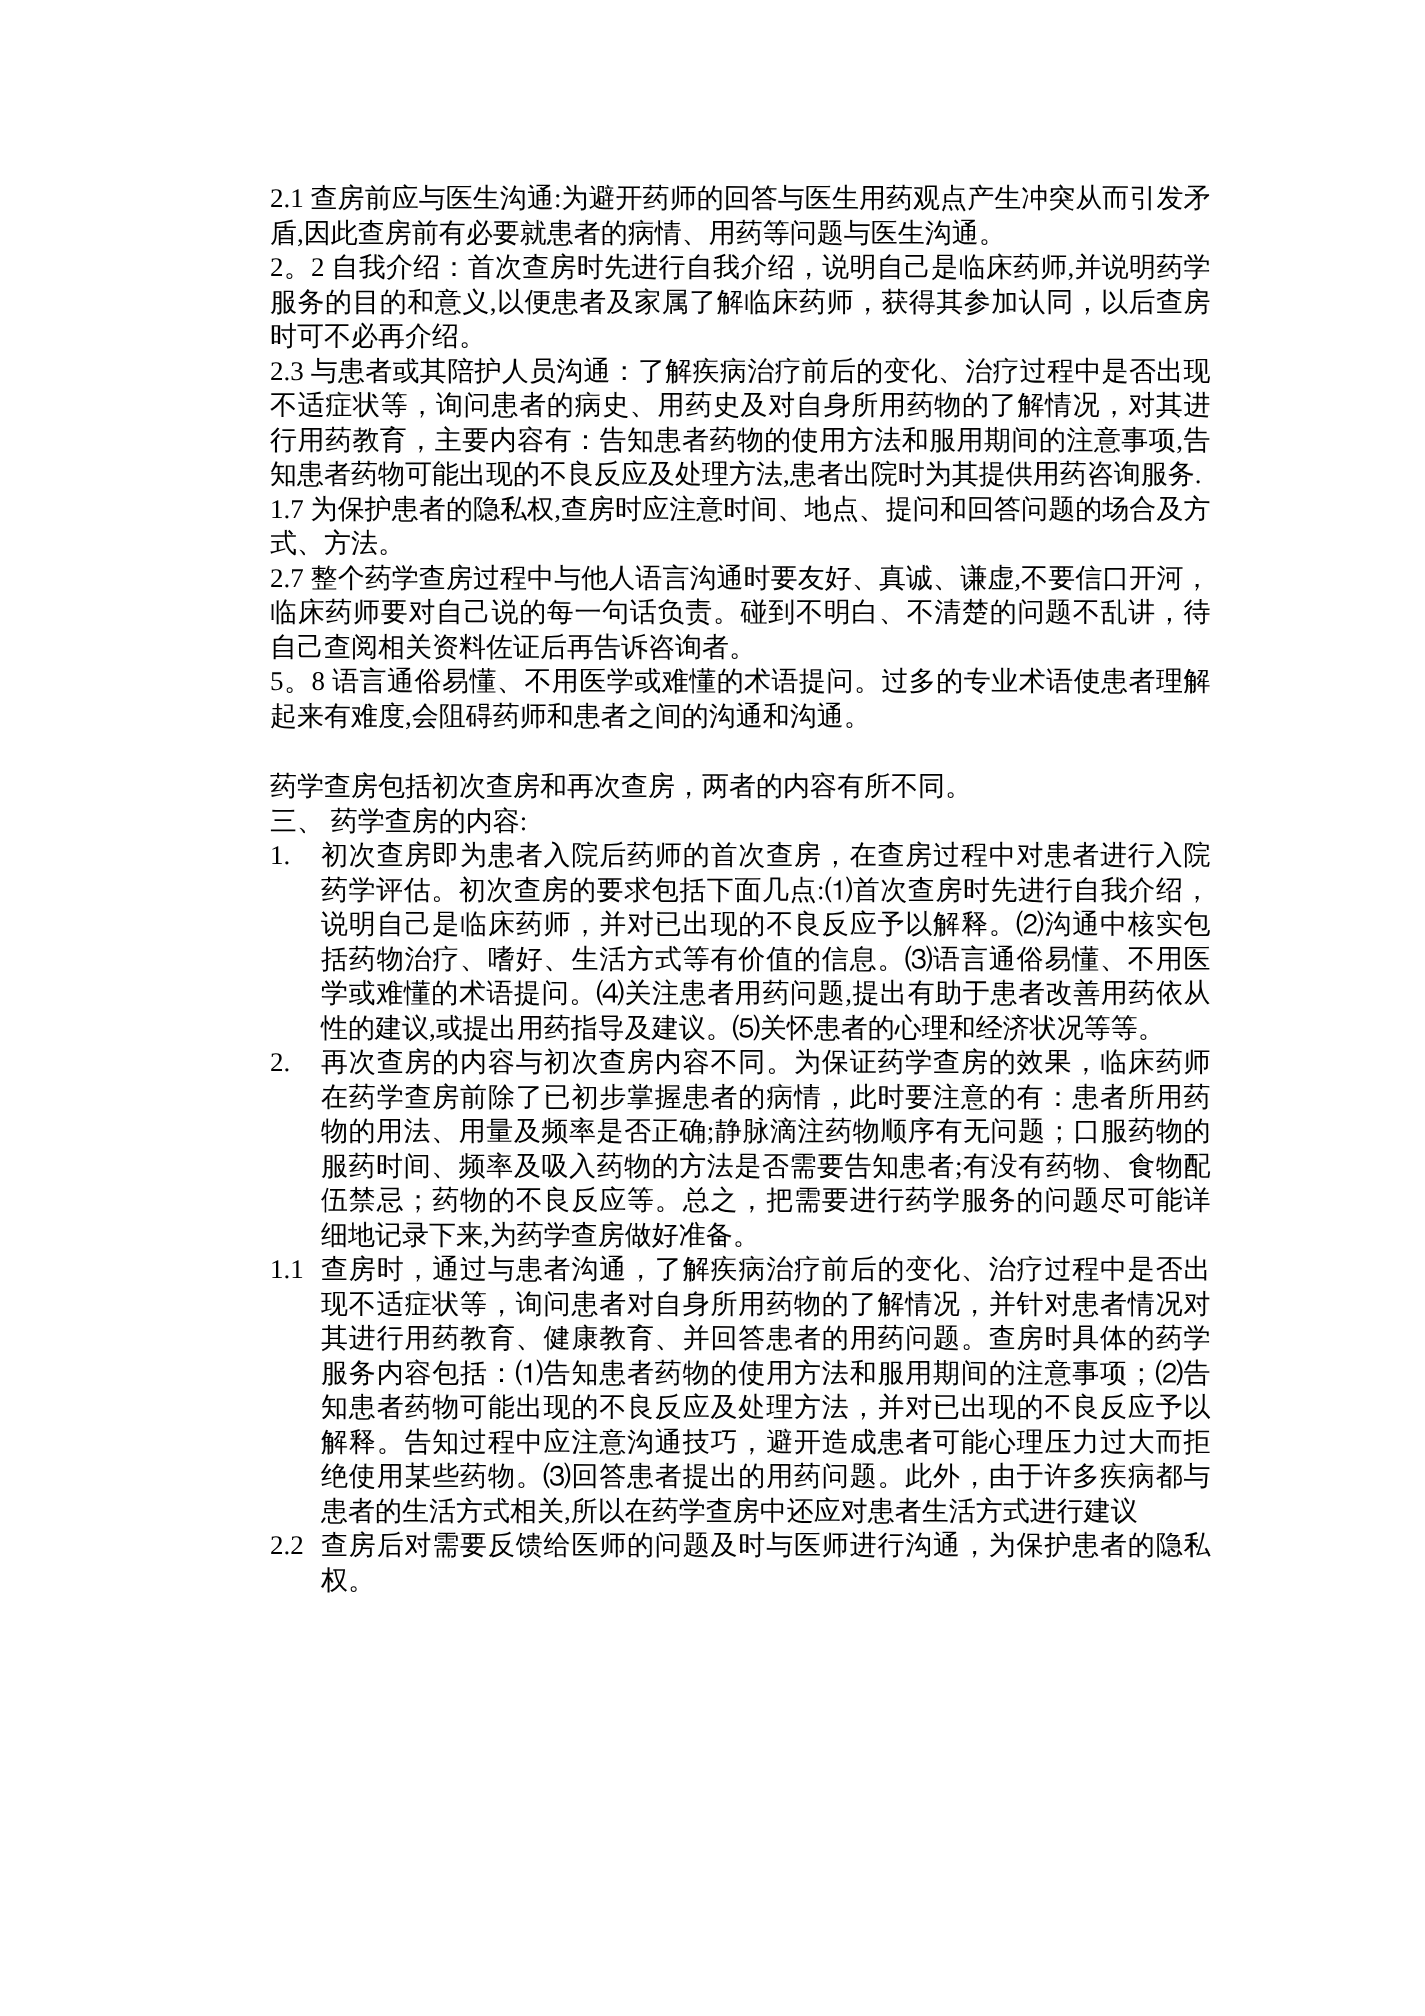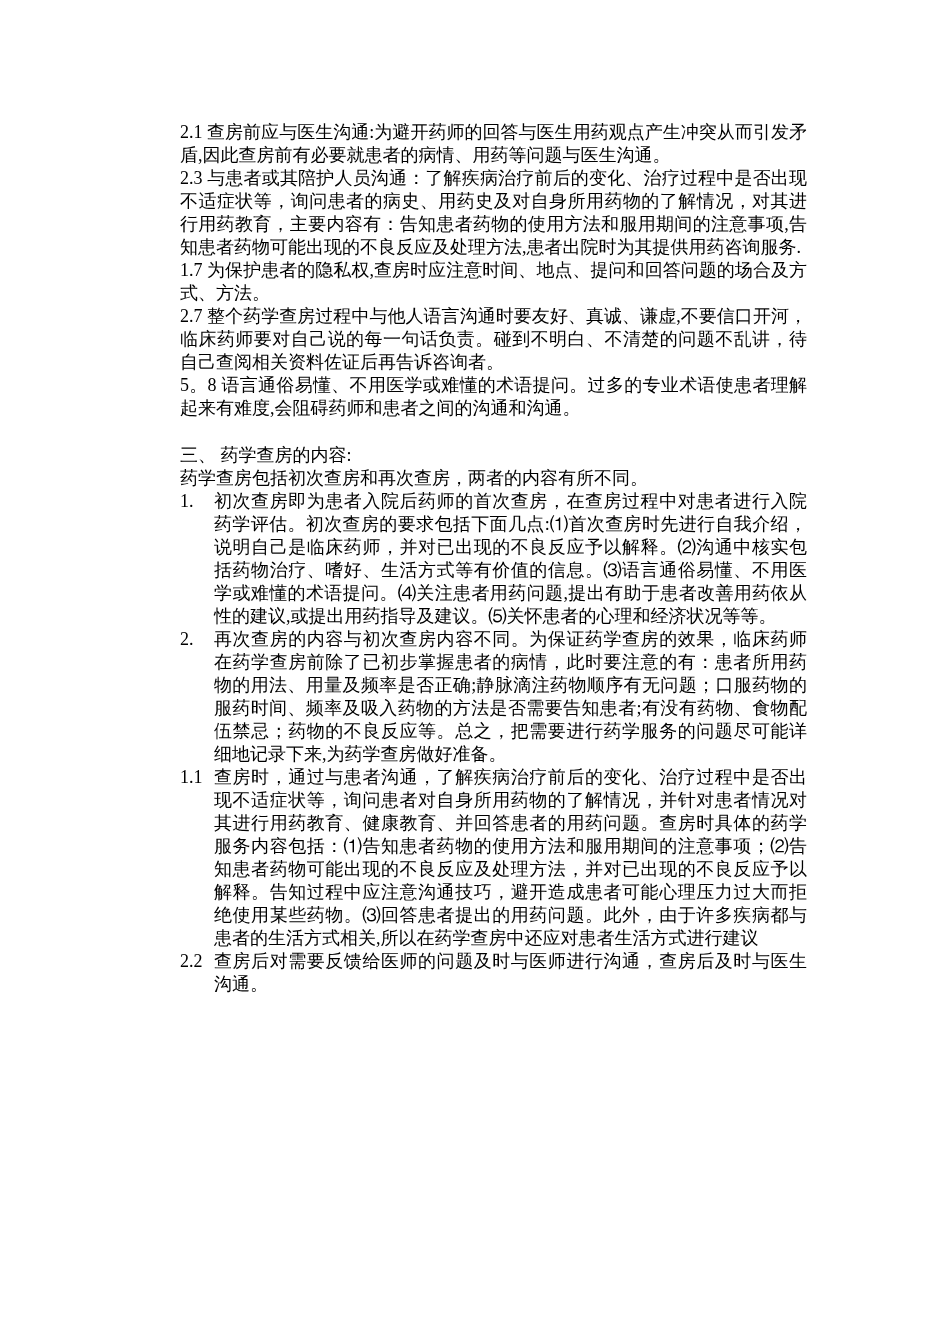--- a/index.html
+++ b/index.html
@@ -47,44 +47,45 @@
     text-align: justify;
   }
 </style>
 </head>
 <body>
 
 <div class="page">
   <div class="content">
 
     <p class="para">2.1 查房前应与医生沟通:为避开药师的回答与医生用药观点产生冲突从而引发矛盾,因此查房前有必要就患者的病情、用药等问题与医生沟通。</p>
+    <p class="para">2。2 自我介绍：首次查房时先进行自我介绍，说明自己是临床药师,并说明药学服务的目的和意义,以便患者及家属了解临床药师，获得其参加认同，以后查房时可不必再介绍。</p>
     <p class="para">2.3 与患者或其陪护人员沟通：了解疾病治疗前后的变化、治疗过程中是否出现不适症状等，询问患者的病史、用药史及对自身所用药物的了解情况，对其进行用药教育，主要内容有：告知患者药物的使用方法和服用期间的注意事项,告知患者药物可能出现的不良反应及处理方法,患者出院时为其提供用药咨询服务.</p>
     <p class="para">1.7 为保护患者的隐私权,查房时应注意时间、地点、提问和回答问题的场合及方式、方法。</p>
     <p class="para">2.7 整个药学查房过程中与他人语言沟通时要友好、真诚、谦虚,不要信口开河，临床药师要对自己说的每一句话负责。碰到不明白、不清楚的问题不乱讲，待自己查阅相关资料佐证后再告诉咨询者。</p>
     <p class="para">5。8 语言通俗易懂、不用医学或难懂的术语提问。过多的专业术语使患者理解起来有难度,会阻碍药师和患者之间的沟通和沟通。</p>
 
     <div class="spacer"></div>
 
+    <p class="para">药学查房包括初次查房和再次查房，两者的内容有所不同。</p>
     <p class="para">三、 药学查房的内容:</p>
-    <p class="para">药学查房包括初次查房和再次查房，两者的内容有所不同。</p>
 
     <div class="li">
       <span class="marker">1.</span>
       <span class="li-text">初次查房即为患者入院后药师的首次查房，在查房过程中对患者进行入院药学评估。初次查房的要求包括下面几点:⑴首次查房时先进行自我介绍，说明自己是临床药师，并对已出现的不良反应予以解释。⑵沟通中核实包括药物治疗、嗜好、生活方式等有价值的信息。⑶语言通俗易懂、不用医学或难懂的术语提问。⑷关注患者用药问题,提出有助于患者改善用药依从性的建议,或提出用药指导及建议。⑸关怀患者的心理和经济状况等等。</span>
     </div>
 
     <div class="li">
       <span class="marker">2.</span>
       <span class="li-text">再次查房的内容与初次查房内容不同。为保证药学查房的效果，临床药师在药学查房前除了已初步掌握患者的病情，此时要注意的有：患者所用药物的用法、用量及频率是否正确;静脉滴注药物顺序有无问题；口服药物的服药时间、频率及吸入药物的方法是否需要告知患者;有没有药物、食物配伍禁忌；药物的不良反应等。总之，把需要进行药学服务的问题尽可能详细地记录下来,为药学查房做好准备。</span>
     </div>
 
     <div class="li">
       <span class="marker">1.1</span>
       <span class="li-text">查房时，通过与患者沟通，了解疾病治疗前后的变化、治疗过程中是否出现不适症状等，询问患者对自身所用药物的了解情况，并针对患者情况对其进行用药教育、健康教育、并回答患者的用药问题。查房时具体的药学服务内容包括：⑴告知患者药物的使用方法和服用期间的注意事项；⑵告知患者药物可能出现的不良反应及处理方法，并对已出现的不良反应予以解释。告知过程中应注意沟通技巧，避开造成患者可能心理压力过大而拒绝使用某些药物。⑶回答患者提出的用药问题。此外，由于许多疾病都与患者的生活方式相关,所以在药学查房中还应对患者生活方式进行建议</span>
     </div>
 
     <div class="li">
       <span class="marker">2.2</span>
-      <span class="li-text">查房后对需要反馈给医师的问题及时与医师进行沟通，查房后及时与医生沟通。</span>
+      <span class="li-text">查房后对需要反馈给医师的问题及时与医师进行沟通，为保护患者的隐私权。</span>
     </div>
 
   </div>
 </div>
 
 </body></html>

